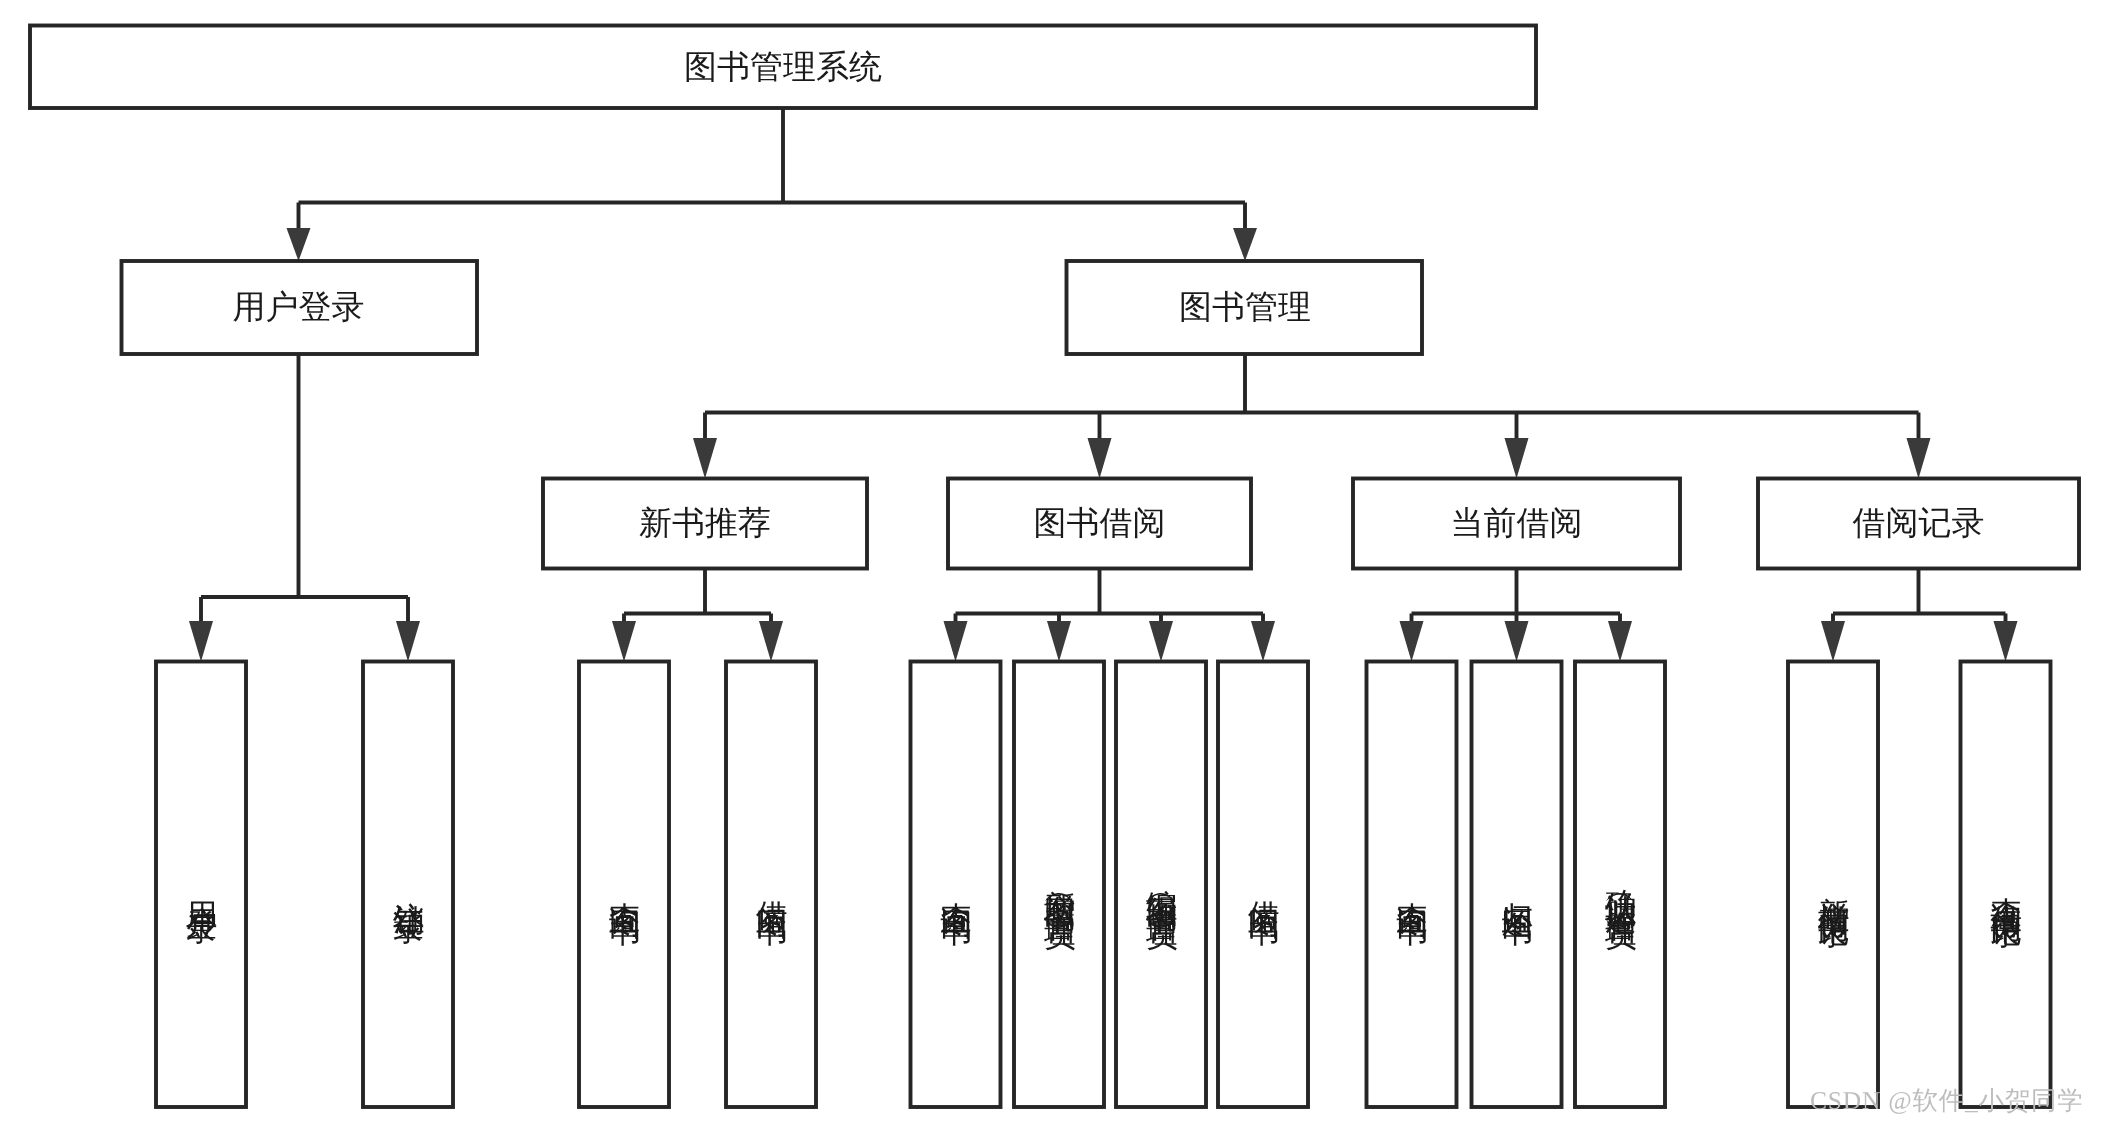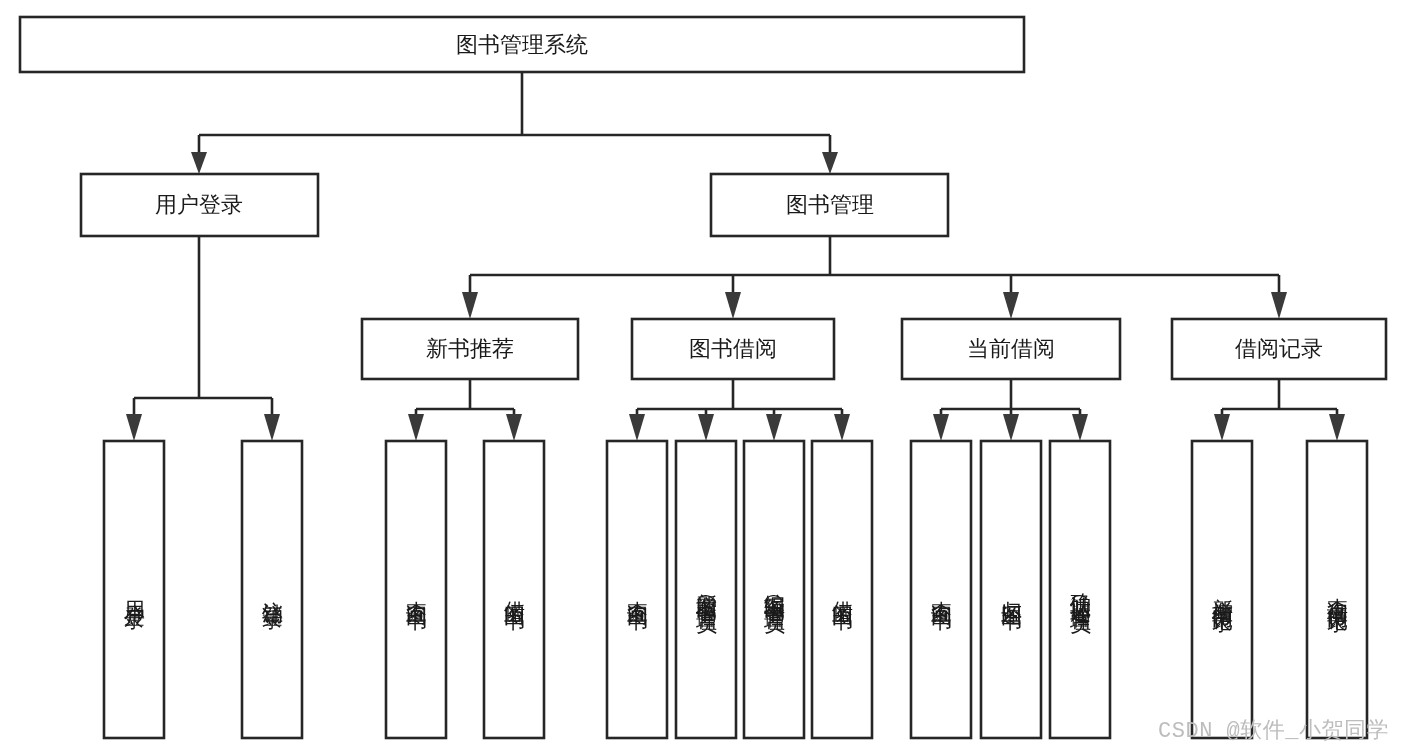--- a/index.html
+++ b/index.html
@@ -64,22 +64,22 @@
     line-height: 1;
     letter-spacing: 3px;
     color: #1a1a1a;
     white-space: nowrap;
     text-align: center;
   }
   .watermark {
     position: absolute;
     right: 16px;
     bottom: 6px;
-    font-family: Liberation Mono, monospace;
-    font-size: 22px;
+    font-family: Liberation Serif, serif;
+    font-size: 17px;
     color: #bdbdbd;
     letter-spacing: 0.5px;
     white-space: nowrap;
   }
 </style>
 </head>
 <body>
 
 <div id="diagram-root">
 

